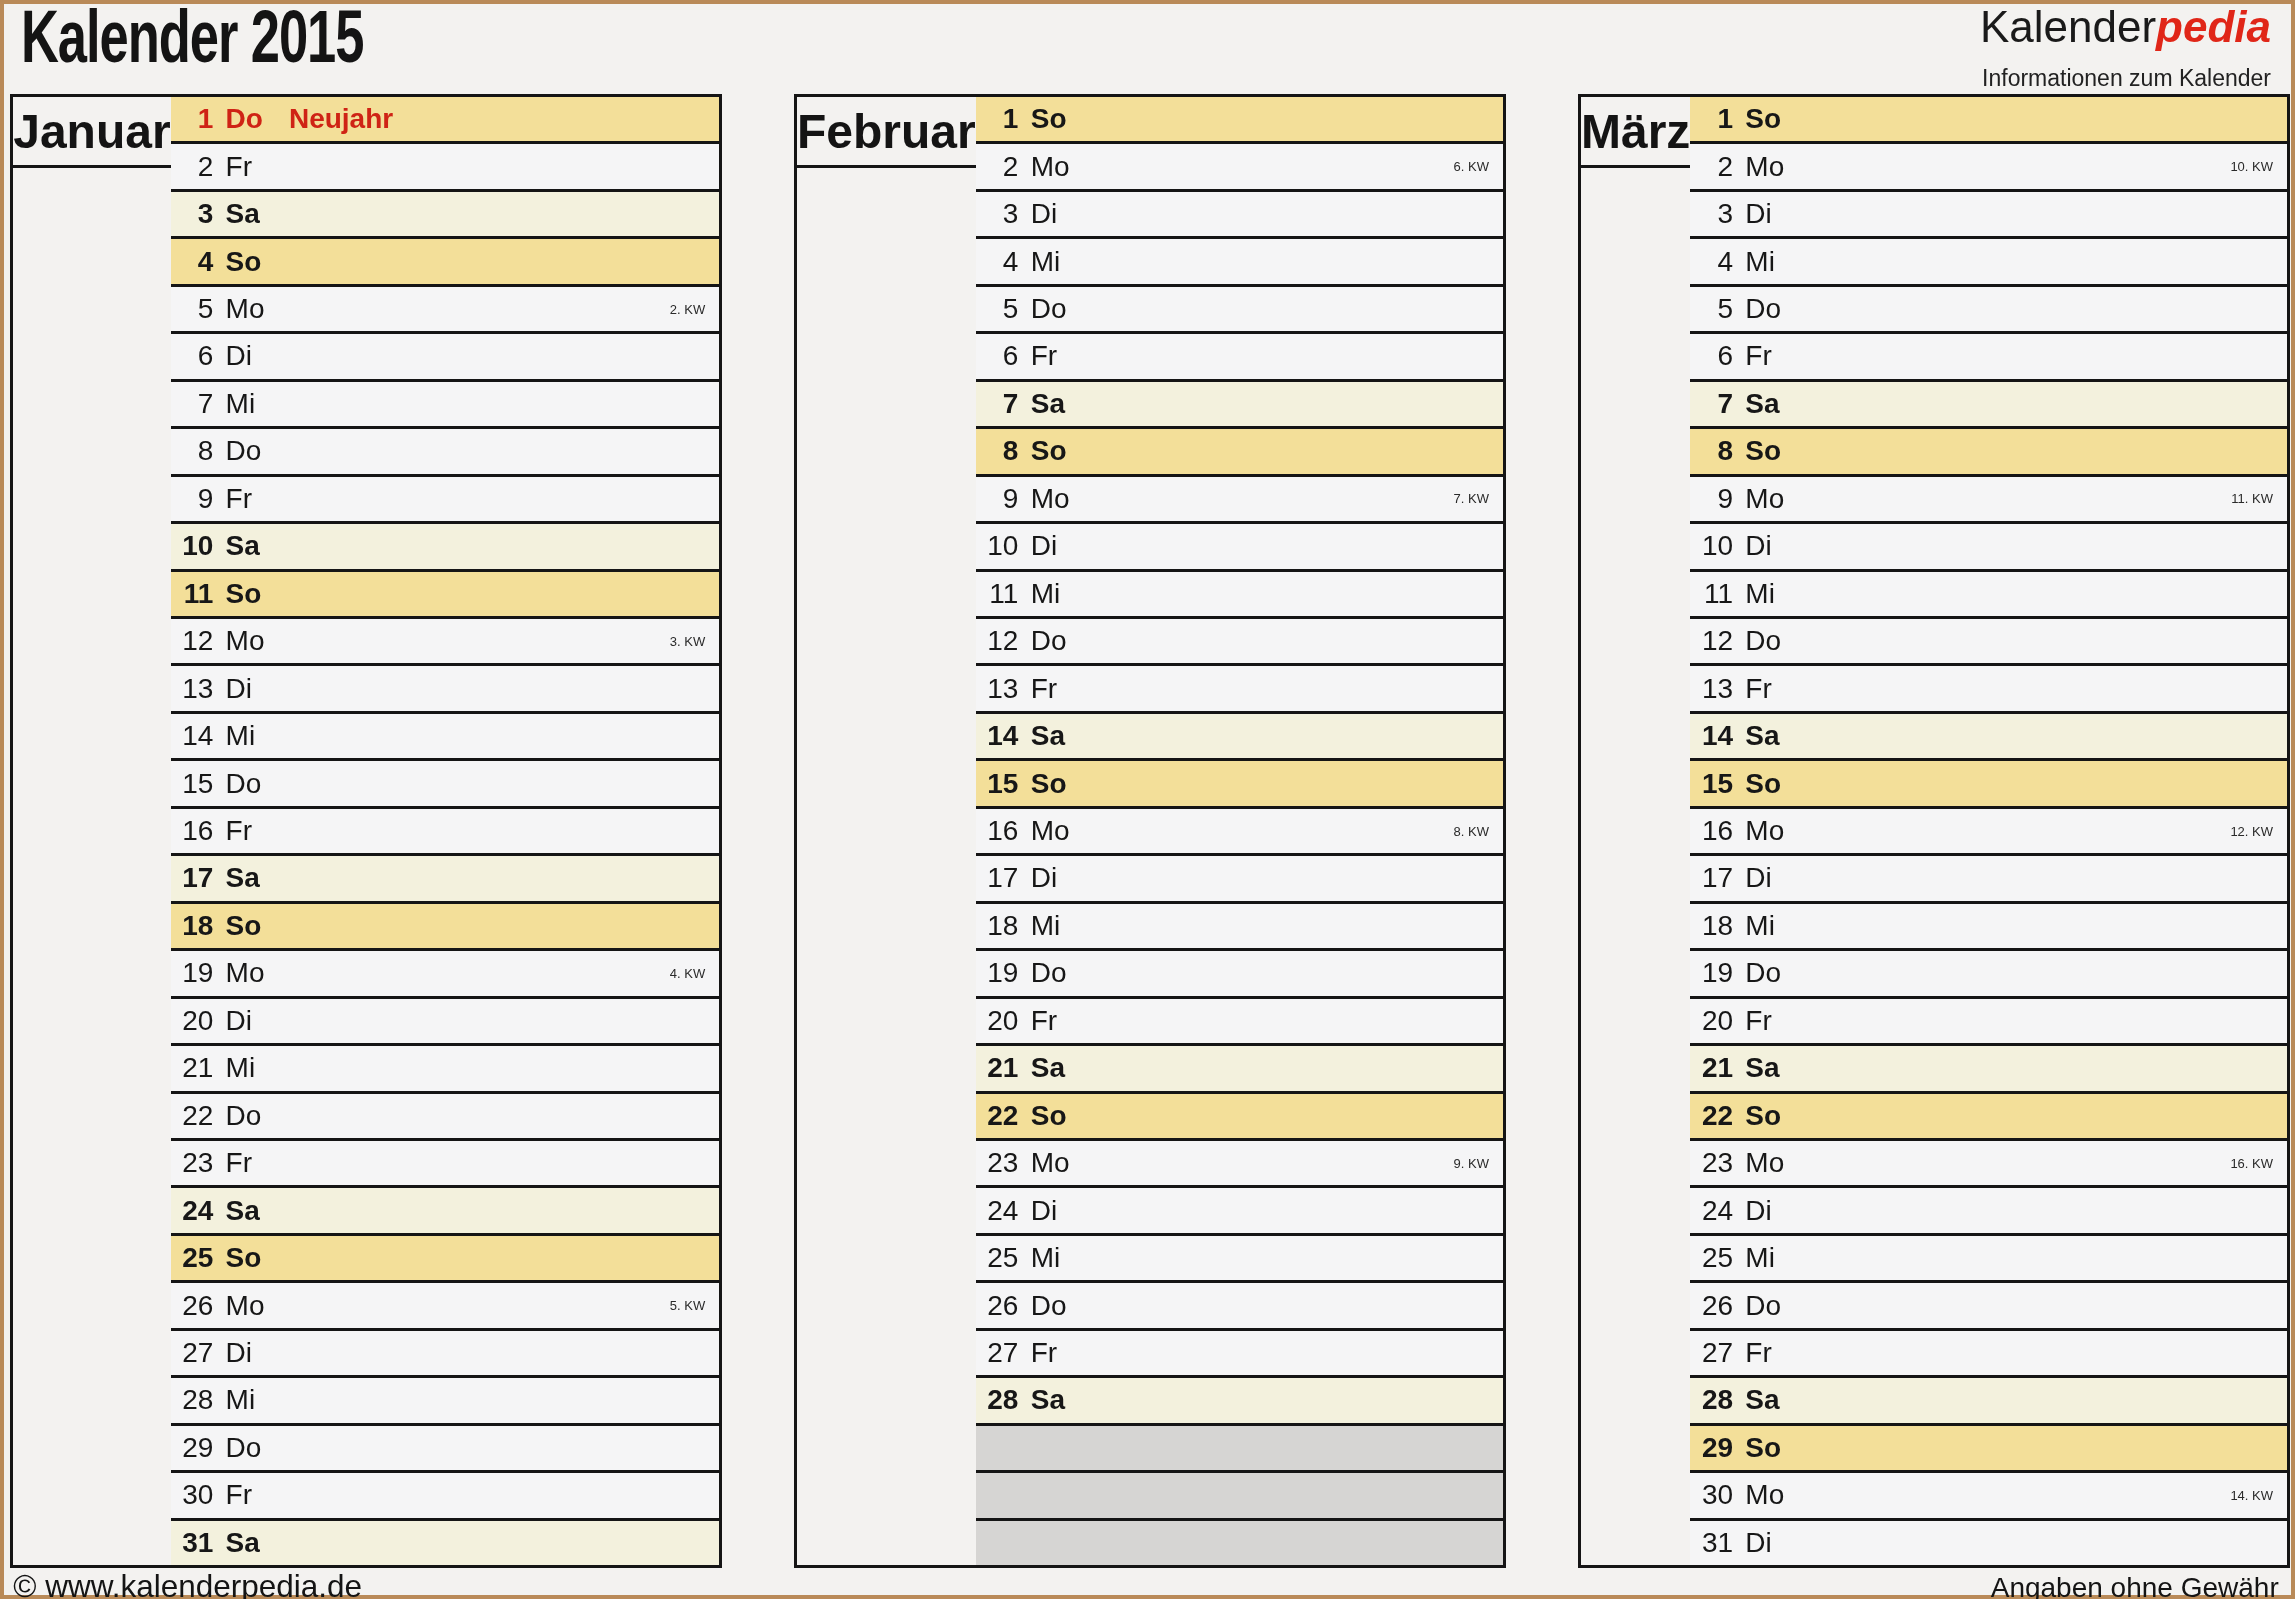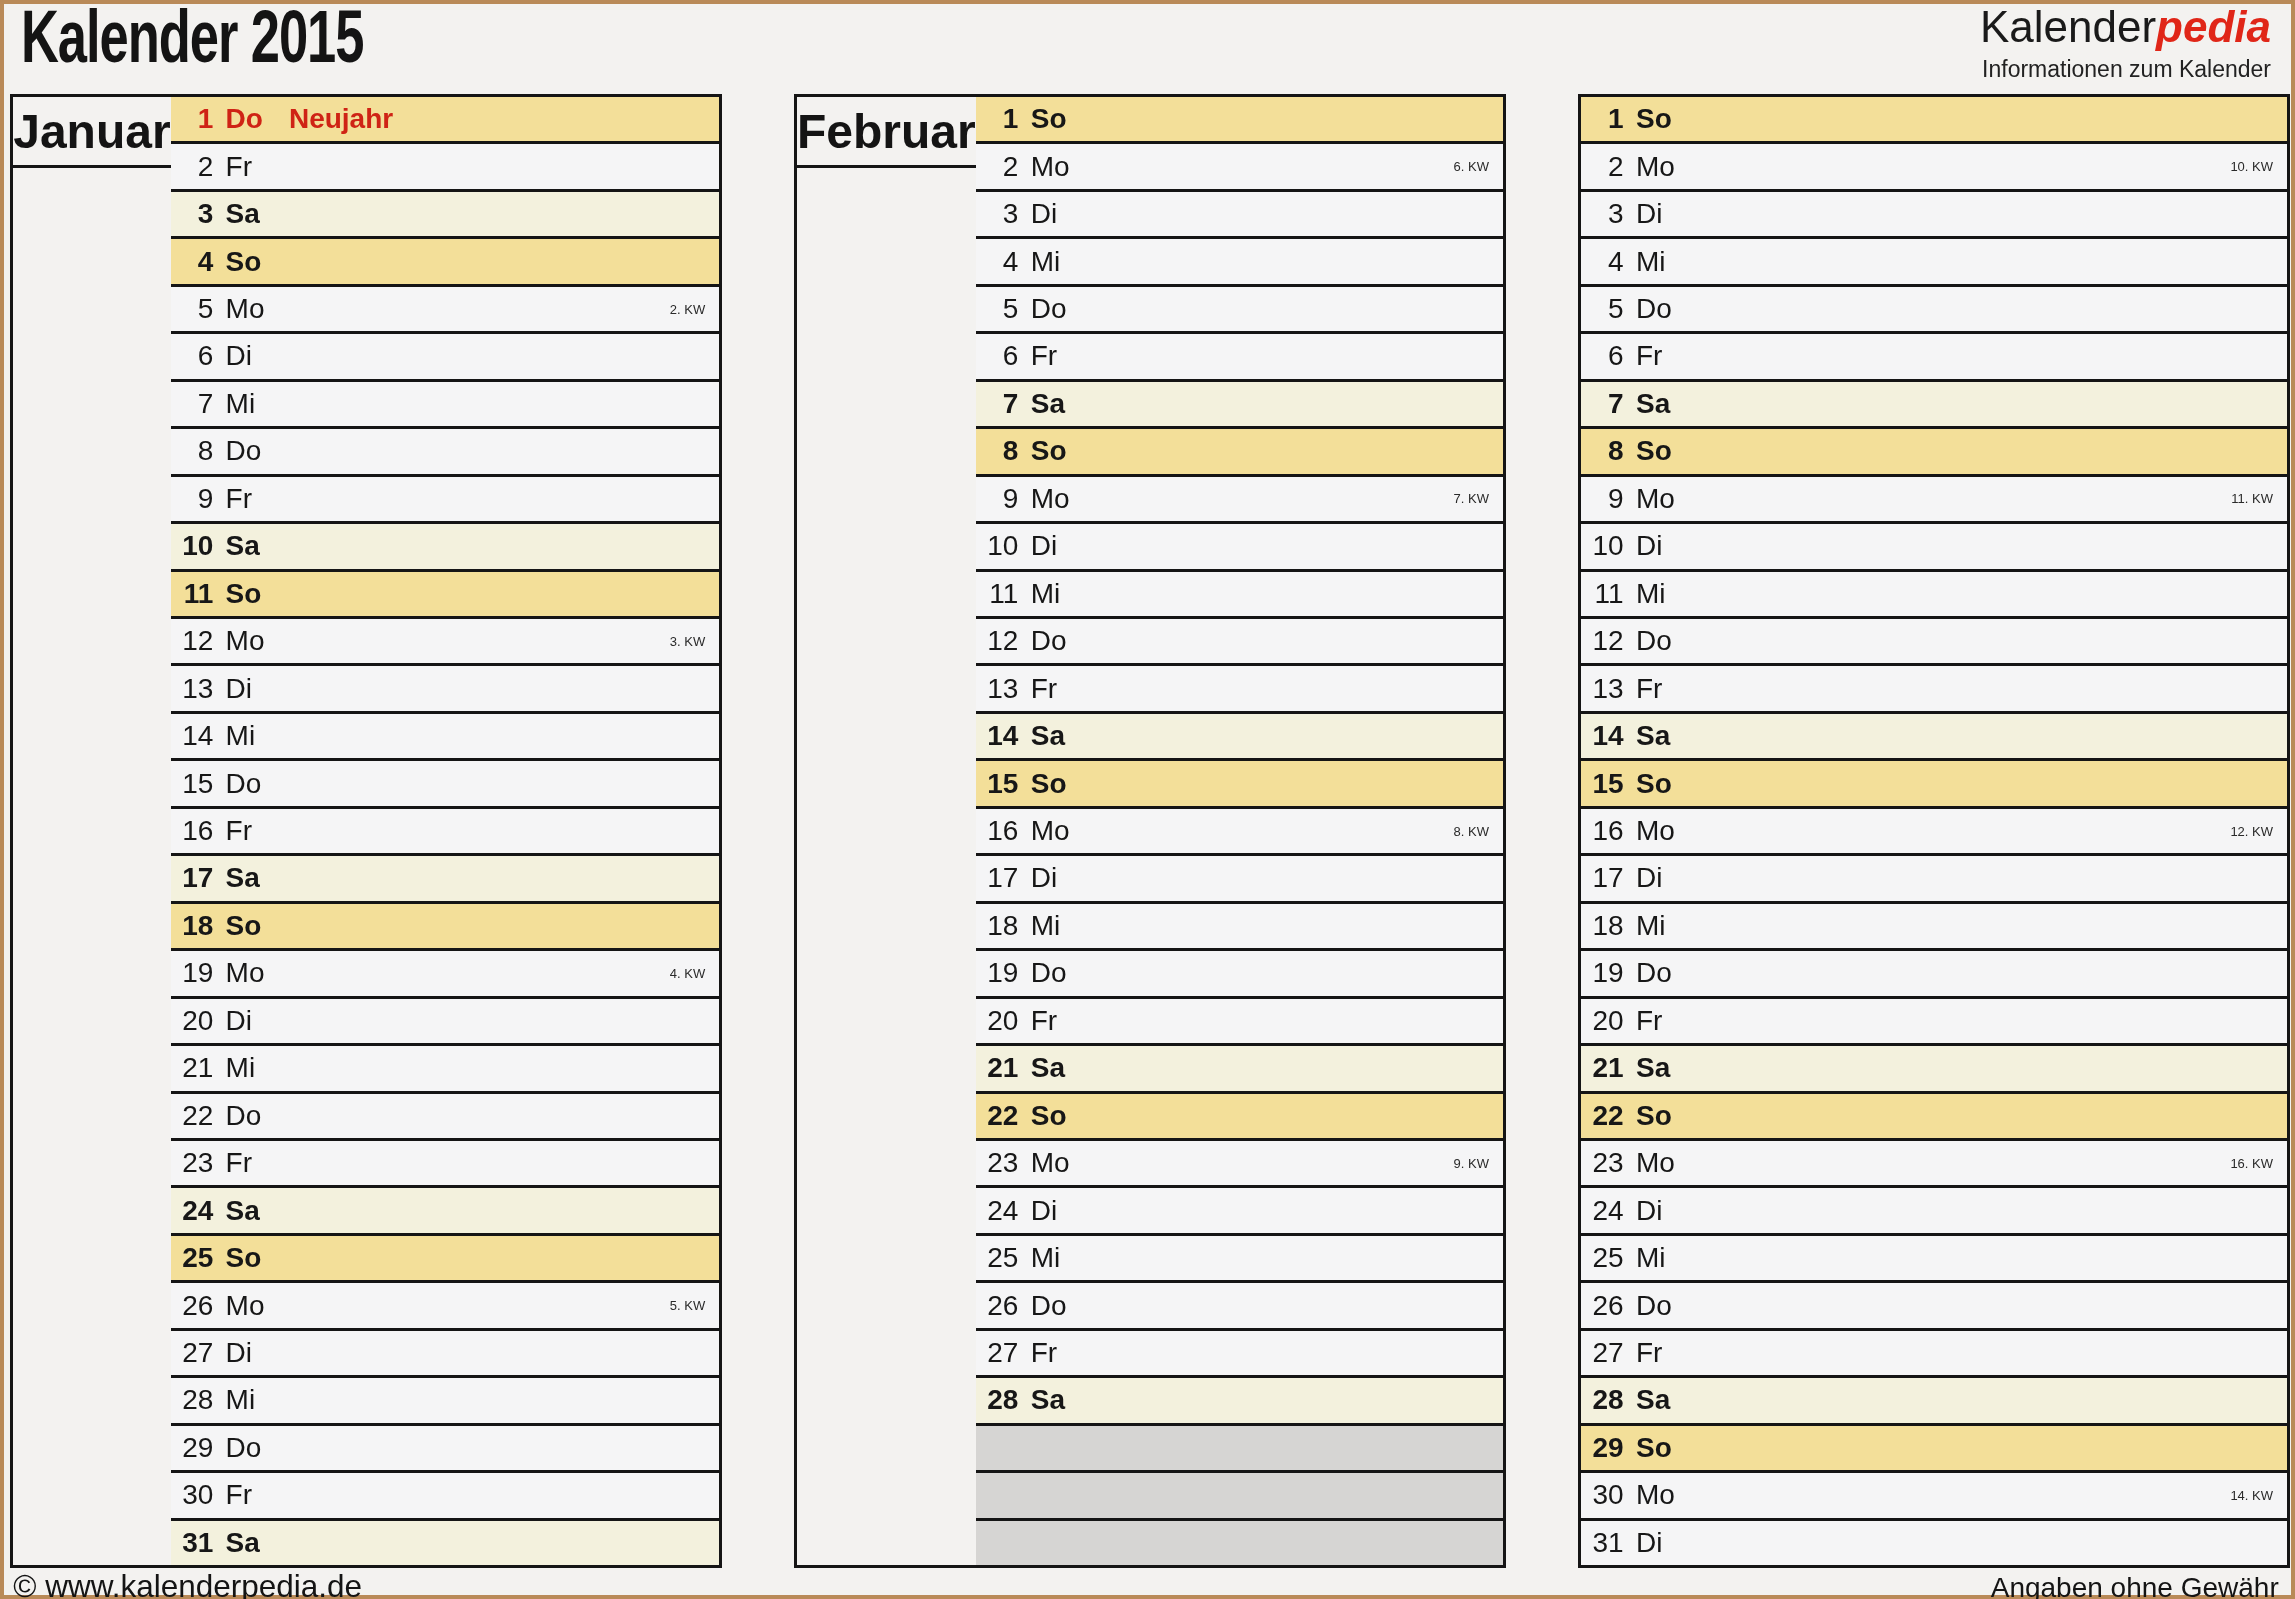--- a/index.html
+++ b/index.html
@@ -23,21 +23,21 @@
     font-size:75px;font-weight:700;letter-spacing:-1.5px;
     transform:scaleX(0.70);transform-origin:left top;
     white-space:nowrap;color:#141414;
   }
   #logo{
     position:absolute;right:20px;top:0px;text-align:right;line-height:1.05;
   }
   #logo .l1{font-size:44px;letter-spacing:0;}
   #logo .l1 .black{color:#1a1a1a;}
   #logo .l1 .red{color:var(--accent-red,#e02618);font-weight:700;font-style:italic;}
-  #logo .l2{font-size:23px;color:#222;margin-top:7px;}
+  #logo .l2{font-size:23px;color:#222;margin-top:16px;}
   
   #columns{position:absolute;left:0;top:90px;width:100%;height:1474px;}
   .month-col{
     position:absolute;top:0;height:100%;width:712px;
     border:3.8px solid #151515;box-sizing:border-box;
     background:var(--page-bg,#f3f2f0);
     display:flex;flex-direction:row;
   }
   .month-col:nth-child(1){left:6.2px;}
   .month-col:nth-child(2){left:790px;justify-content:space-between;}
@@ -341,20 +341,21 @@
           <div class="day-row t-sat">
             <span class="num">28</span>
             <span class="abbrev">Sa</span>
           </div>
           <div class="day-row t-empty"></div>
           <div class="day-row t-empty"></div>
           <div class="day-row t-empty"></div>
         </div>
       </div>
       <div class="month-col">
+        <div class="month-header">März</div>
         <div class="rows">
           <div class="day-row t-sun">
             <span class="num">1</span>
             <span class="abbrev">So</span>
           </div>
           <div class="day-row t-weekday">
             <span class="num">2</span>
             <span class="abbrev">Mo</span>
             <span class="kw">10. KW</span>
           </div>

